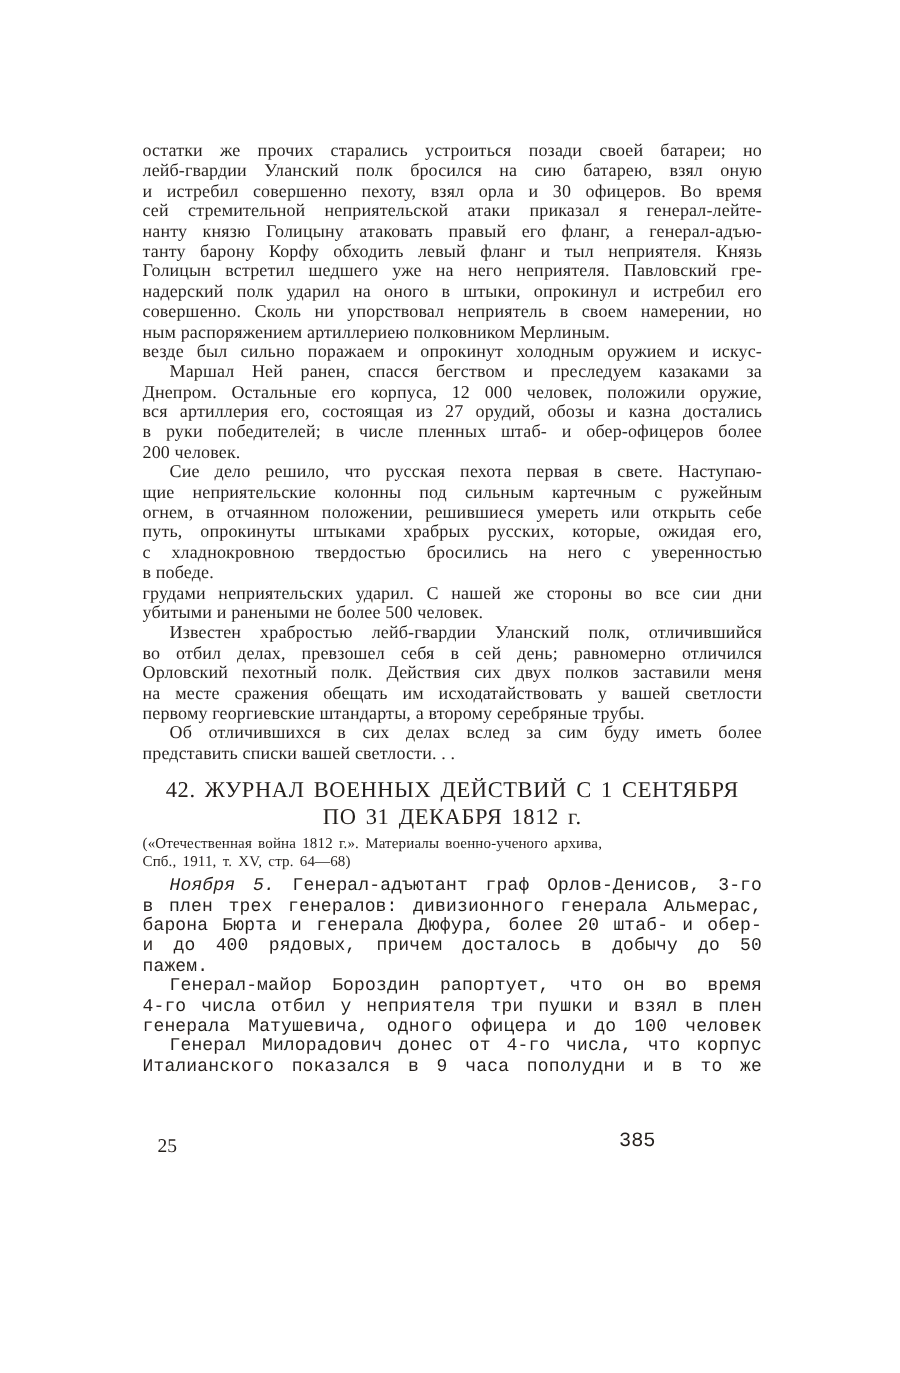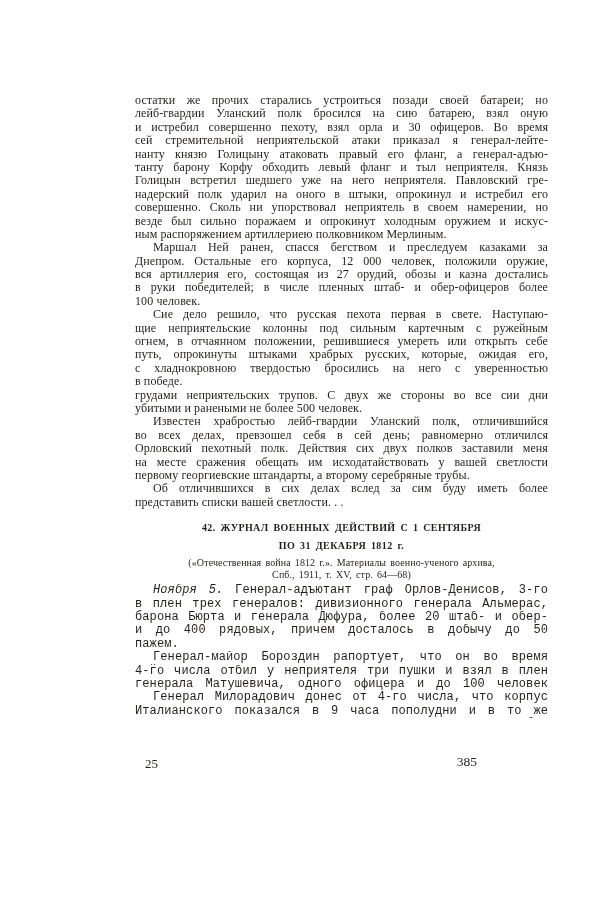--- a/index.html
+++ b/index.html
@@ -4,95 +4,95 @@
 <style>
   :root { --ink:#241f1c; --paper:#ffffff; }
   html,body { margin:0; padding:0; }
   body {
     width:600px; height:915px;
     background:var(--paper);
     font-family:"Liberation Serif", serif;
     color:var(--ink);
     -webkit-font-smoothing:antialiased;
   }
-  .page { position:relative; width:532px; height:915px; overflow:hidden; background:var(--paper);margin-left:40px; }
+  .page { position:relative; width:532px; height:915px; overflow:hidden; background:var(--paper); }
   .text-block {
     position:absolute; left:95px; top:94px; width:413px;
     font-size:12px; line-height:13.4px;
     letter-spacing:0.1px;
   }
   .paragraph { margin:0; }
   .line {
     text-align:justify;
     text-align-last:justify;
     -moz-text-align-last:justify;
     white-space:normal;
     height:13.4px; overflow:hidden;
   }
   .line.first { text-indent:18px; }
   .line.last { text-align-last:left; -moz-text-align-last:left; }
   .line em { font-style:italic; }
   .section-heading { margin-top:10px; text-align:center; }
   .title-line {
-    font-weight:bold; font-size:10px; line-height:17.5px;
+    font-weight:normal; font-size:15px; line-height:17.5px;
     letter-spacing:0.4px; word-spacing:2px;
   }
   .source { margin:3px 0 0 0; }
   .source-line {
-    font-size:10px; line-height:11.6px; text-align:center;
+    font-size:10px; line-height:11.6px; text-align:left;
     word-spacing:1.5px; letter-spacing:0.1px;
   }
   #bottom-paragraphs { margin-top:4px;font-family:Liberation Mono, monospace; }
   .footer-num {
     position:absolute; font-size:13px; line-height:14px;
   }
   .footer-num.left { left:105px; top:757px; }
-  .footer-num.right { right:95px; top:755px; font-size:13.5px; }
+  .footer-num.right { right:95px; top:755px; font-size:13.5px;font-family:Liberation Mono, monospace; }
 </style>
 </head>
 <body>
 
 <div class="page">
   <main class="text-block">
     <section id="top-paragraphs">
         <div class="paragraph">
           <div class="line">остатки же прочих старались устроиться позади своей батареи; но</div>
           <div class="line">лейб-гвардии Уланский полк бросился на сию батарею, взял оную</div>
           <div class="line">и истребил совершенно пехоту, взял орла и 30 офицеров. Во время</div>
           <div class="line">сей стремительной неприятельской атаки приказал я генерал-лейте-</div>
           <div class="line">нанту князю Голицыну атаковать правый его фланг, а генерал-адъю-</div>
           <div class="line">танту барону Корфу обходить левый фланг и тыл неприятеля. Князь</div>
           <div class="line">Голицын встретил шедшего уже на него неприятеля. Павловский гре-</div>
           <div class="line">надерский полк ударил на оного в штыки, опрокинул и истребил его</div>
           <div class="line">совершенно. Сколь ни упорствовал неприятель в своем намерении, но</div>
+          <div class="line last">ным распоряжением артиллериею полковником Мерлиным.</div>
           <div class="line">везде был сильно поражаем и опрокинут холодным оружием и искус-</div>
-          <div class="line last">ным распоряжением артиллериею полковником Мерлиным.</div>
         </div>
         <div class="paragraph">
           <div class="line first">Маршал Ней ранен, спасся бегством и преследуем казаками за</div>
           <div class="line">Днепром. Остальные его корпуса, 12 000 человек, положили оружие,</div>
           <div class="line">вся артиллерия его, состоящая из 27 орудий, обозы и казна достались</div>
           <div class="line">в руки победителей; в числе пленных штаб- и обер-офицеров более</div>
-          <div class="line last">100 человек.</div>
+          <div class="line last">200 человек.</div>
         </div>
         <div class="paragraph">
           <div class="line first">Сие дело решило, что русская пехота первая в свете. Наступаю-</div>
           <div class="line">щие неприятельские колонны под сильным картечным с ружейным</div>
           <div class="line">огнем, в отчаянном положении, решившиеся умереть или открыть себе</div>
           <div class="line">путь, опрокинуты штыками храбрых русских, которые, ожидая его,</div>
           <div class="line">с хладнокровною твердостью бросились на него с уверенностью</div>
           <div class="line last">в победе.</div>
         </div>
         <div class="paragraph">
-          <div class="line">грудами неприятельских трупов. С двух же стороны во все сии дни</div>
+          <div class="line">грудами неприятельских ударил. С нашей же стороны во все сии дни</div>
           <div class="line last">убитыми и ранеными не более 500 человек.</div>
         </div>
         <div class="paragraph">
           <div class="line first">Известен храбростью лейб-гвардии Уланский полк, отличившийся</div>
-          <div class="line">во всех делах, превзошел себя в сей день; равномерно отличился</div>
+          <div class="line">во отбил делах, превзошел себя в сей день; равномерно отличился</div>
           <div class="line">Орловский пехотный полк. Действия сих двух полков заставили меня</div>
           <div class="line">на месте сражения обещать им исходатайствовать у вашей светлости</div>
           <div class="line last">первому георгиевские штандарты, а второму серебряные трубы.</div>
         </div>
         <div class="paragraph">
           <div class="line first">Об отличившихся в сих делах вслед за сим буду иметь более</div>
           <div class="line last">представить списки вашей светлости. . .</div>
         </div>
       </section>
 

